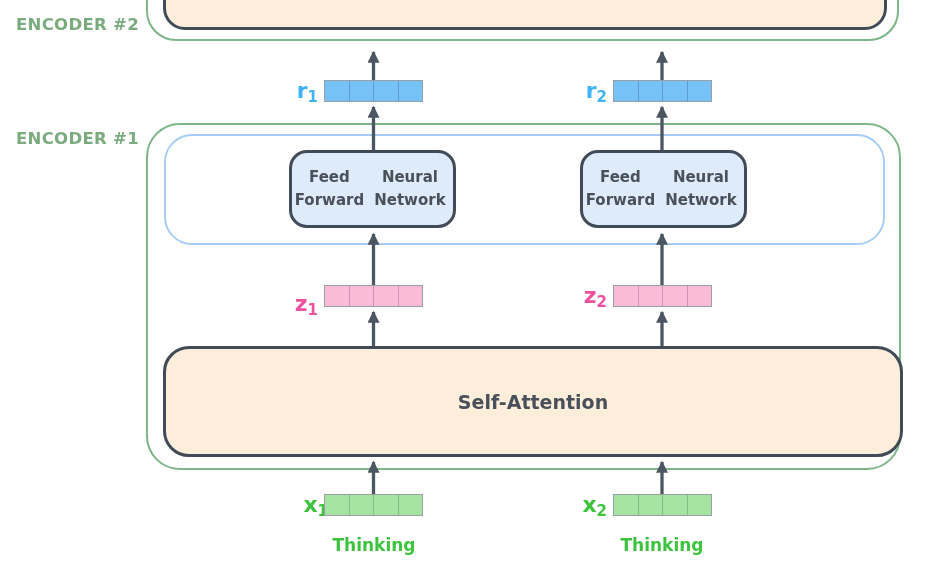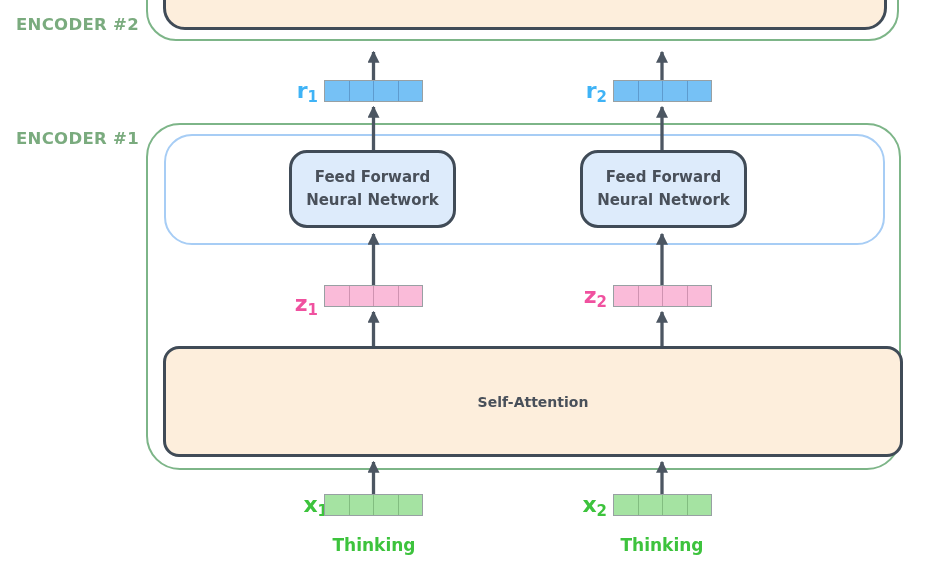--- a/index.html
+++ b/index.html
@@ -38,38 +38,38 @@
     position: absolute;
     border: 3.5px solid #404b57;
     background: #fdeedc;
     box-sizing: border-box;
     display: flex;
     align-items: center;
     justify-content: center;
     color: #49505a;
   }
   .attn2 { left: 163px; top: -52px; width: 724px; height: 82px; border-radius: 22px; }
-  .attn1 { left: 163px; top: 346px; width: 740px; height: 111px; border-radius: 16px; font-size: 14px; font-weight: 600; }
+  .attn1 { left: 163px; top: 346px; width: 740px; height: 111px; border-radius: 26px; font-size: 19px; font-weight: 600; }
   
   .ffn-wrap {
     position: absolute;
     left: 164px; top: 134px; width: 721px; height: 111px;
     border: 2.5px solid #a7cdf5;
     border-radius: 28px;
     box-sizing: border-box;
     background: #ffffff;
   }
   .ffn-box {
     position: absolute;
     border: 3.5px solid #404b57;
     background: #ddebfb;
     border-radius: 18px;
     box-sizing: border-box;
     display: flex;
-    flex-direction: column;
+    flex-direction: row;
     align-items: center;
     justify-content: center;
     color: #49505a;
     font-size: 15px;
     font-weight: 600;
     line-height: 1.55;
     text-align: center;
   }
   .ffn1 { left: 289px; top: 150px; width: 167px; height: 78px; }
   .ffn2 { left: 580px; top: 150px; width: 167px; height: 78px; }

